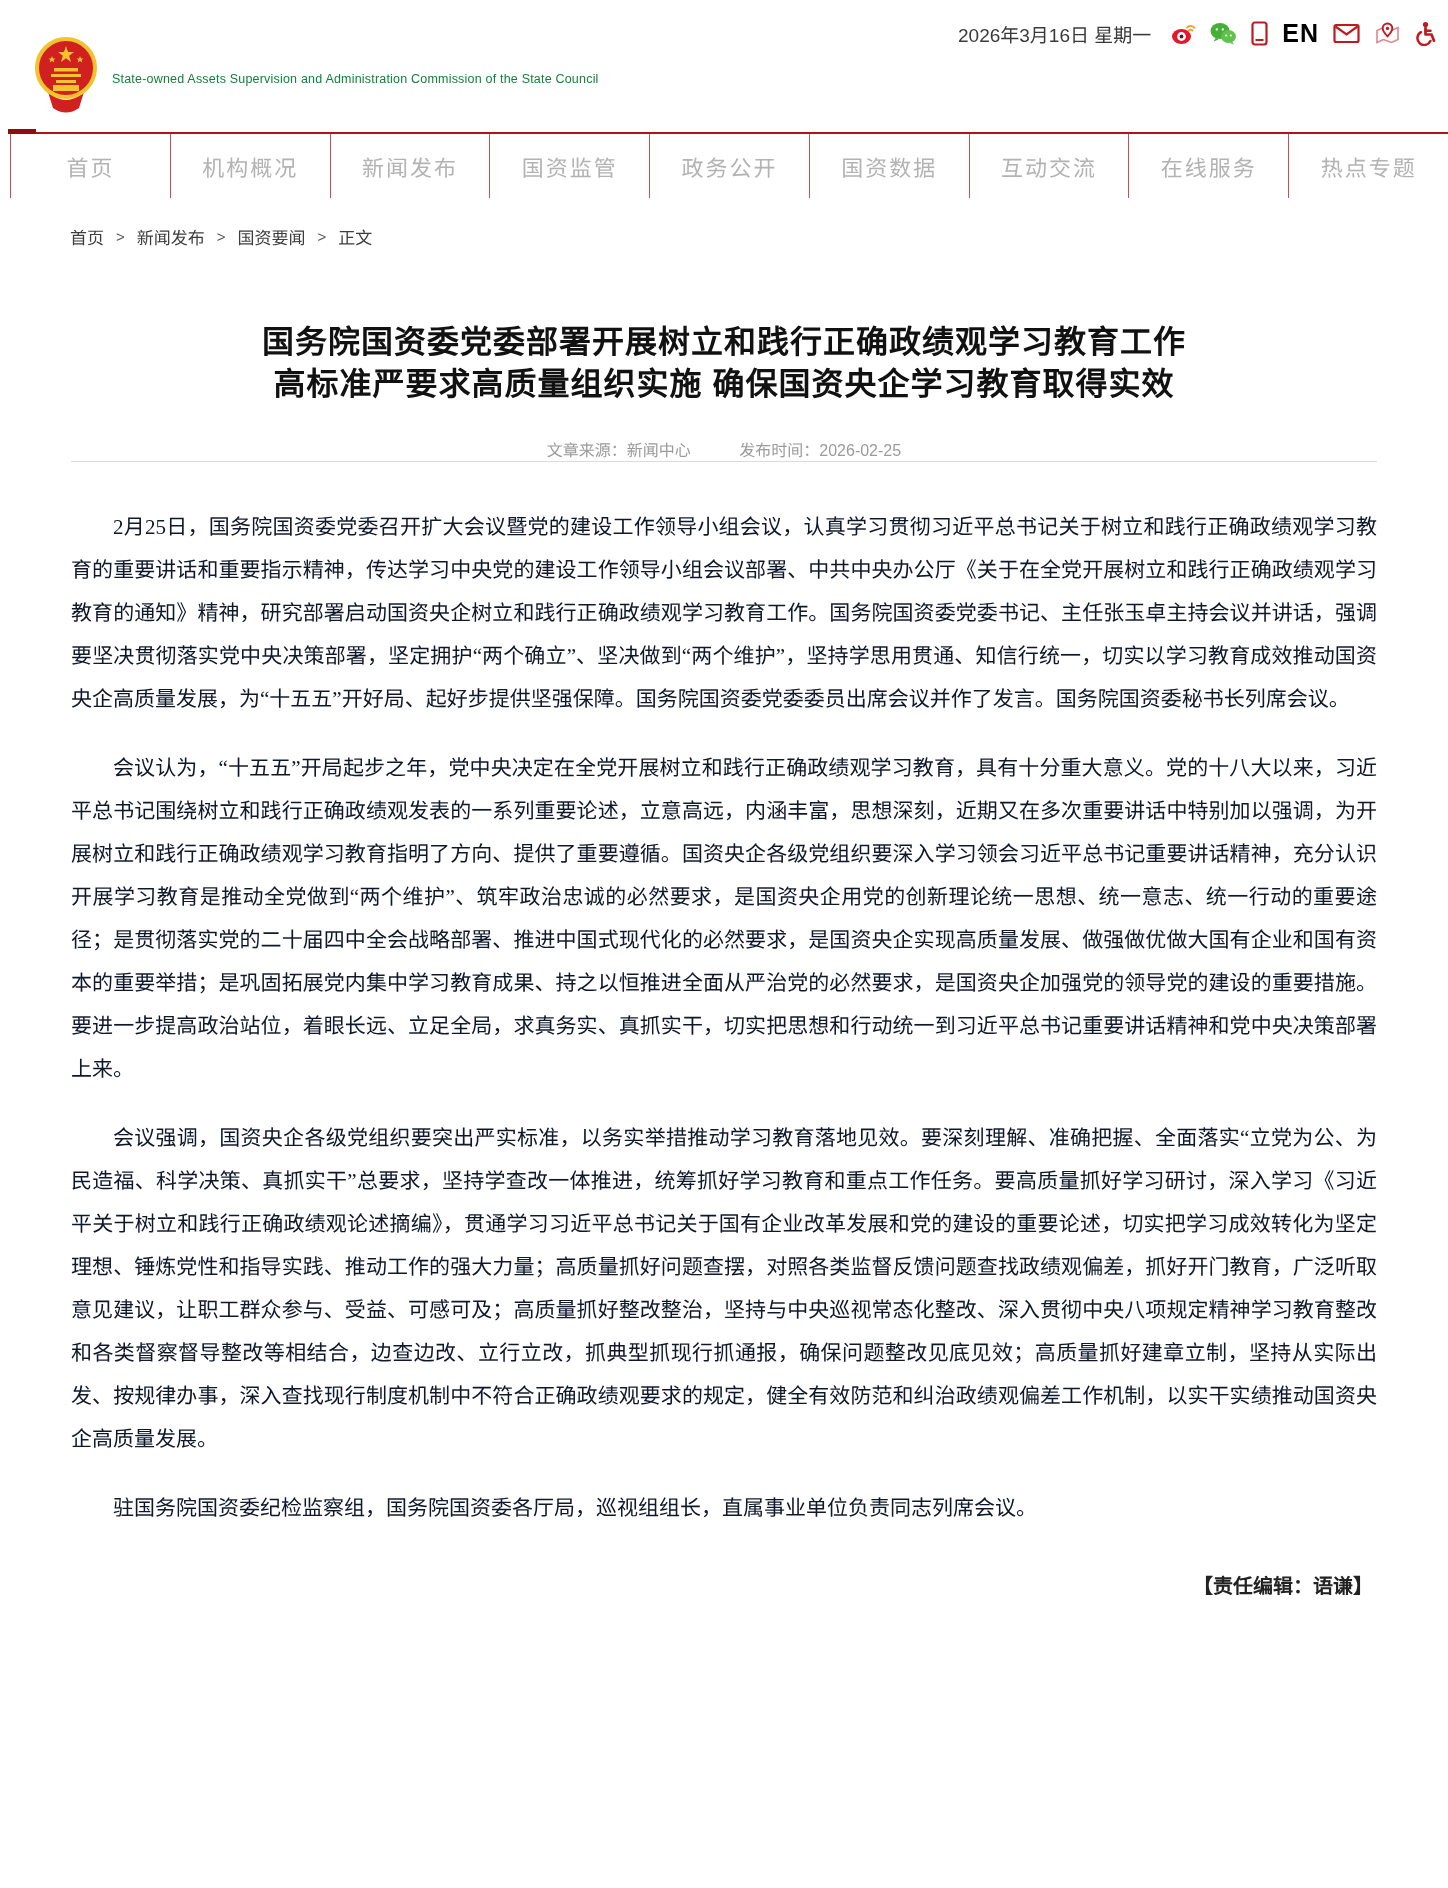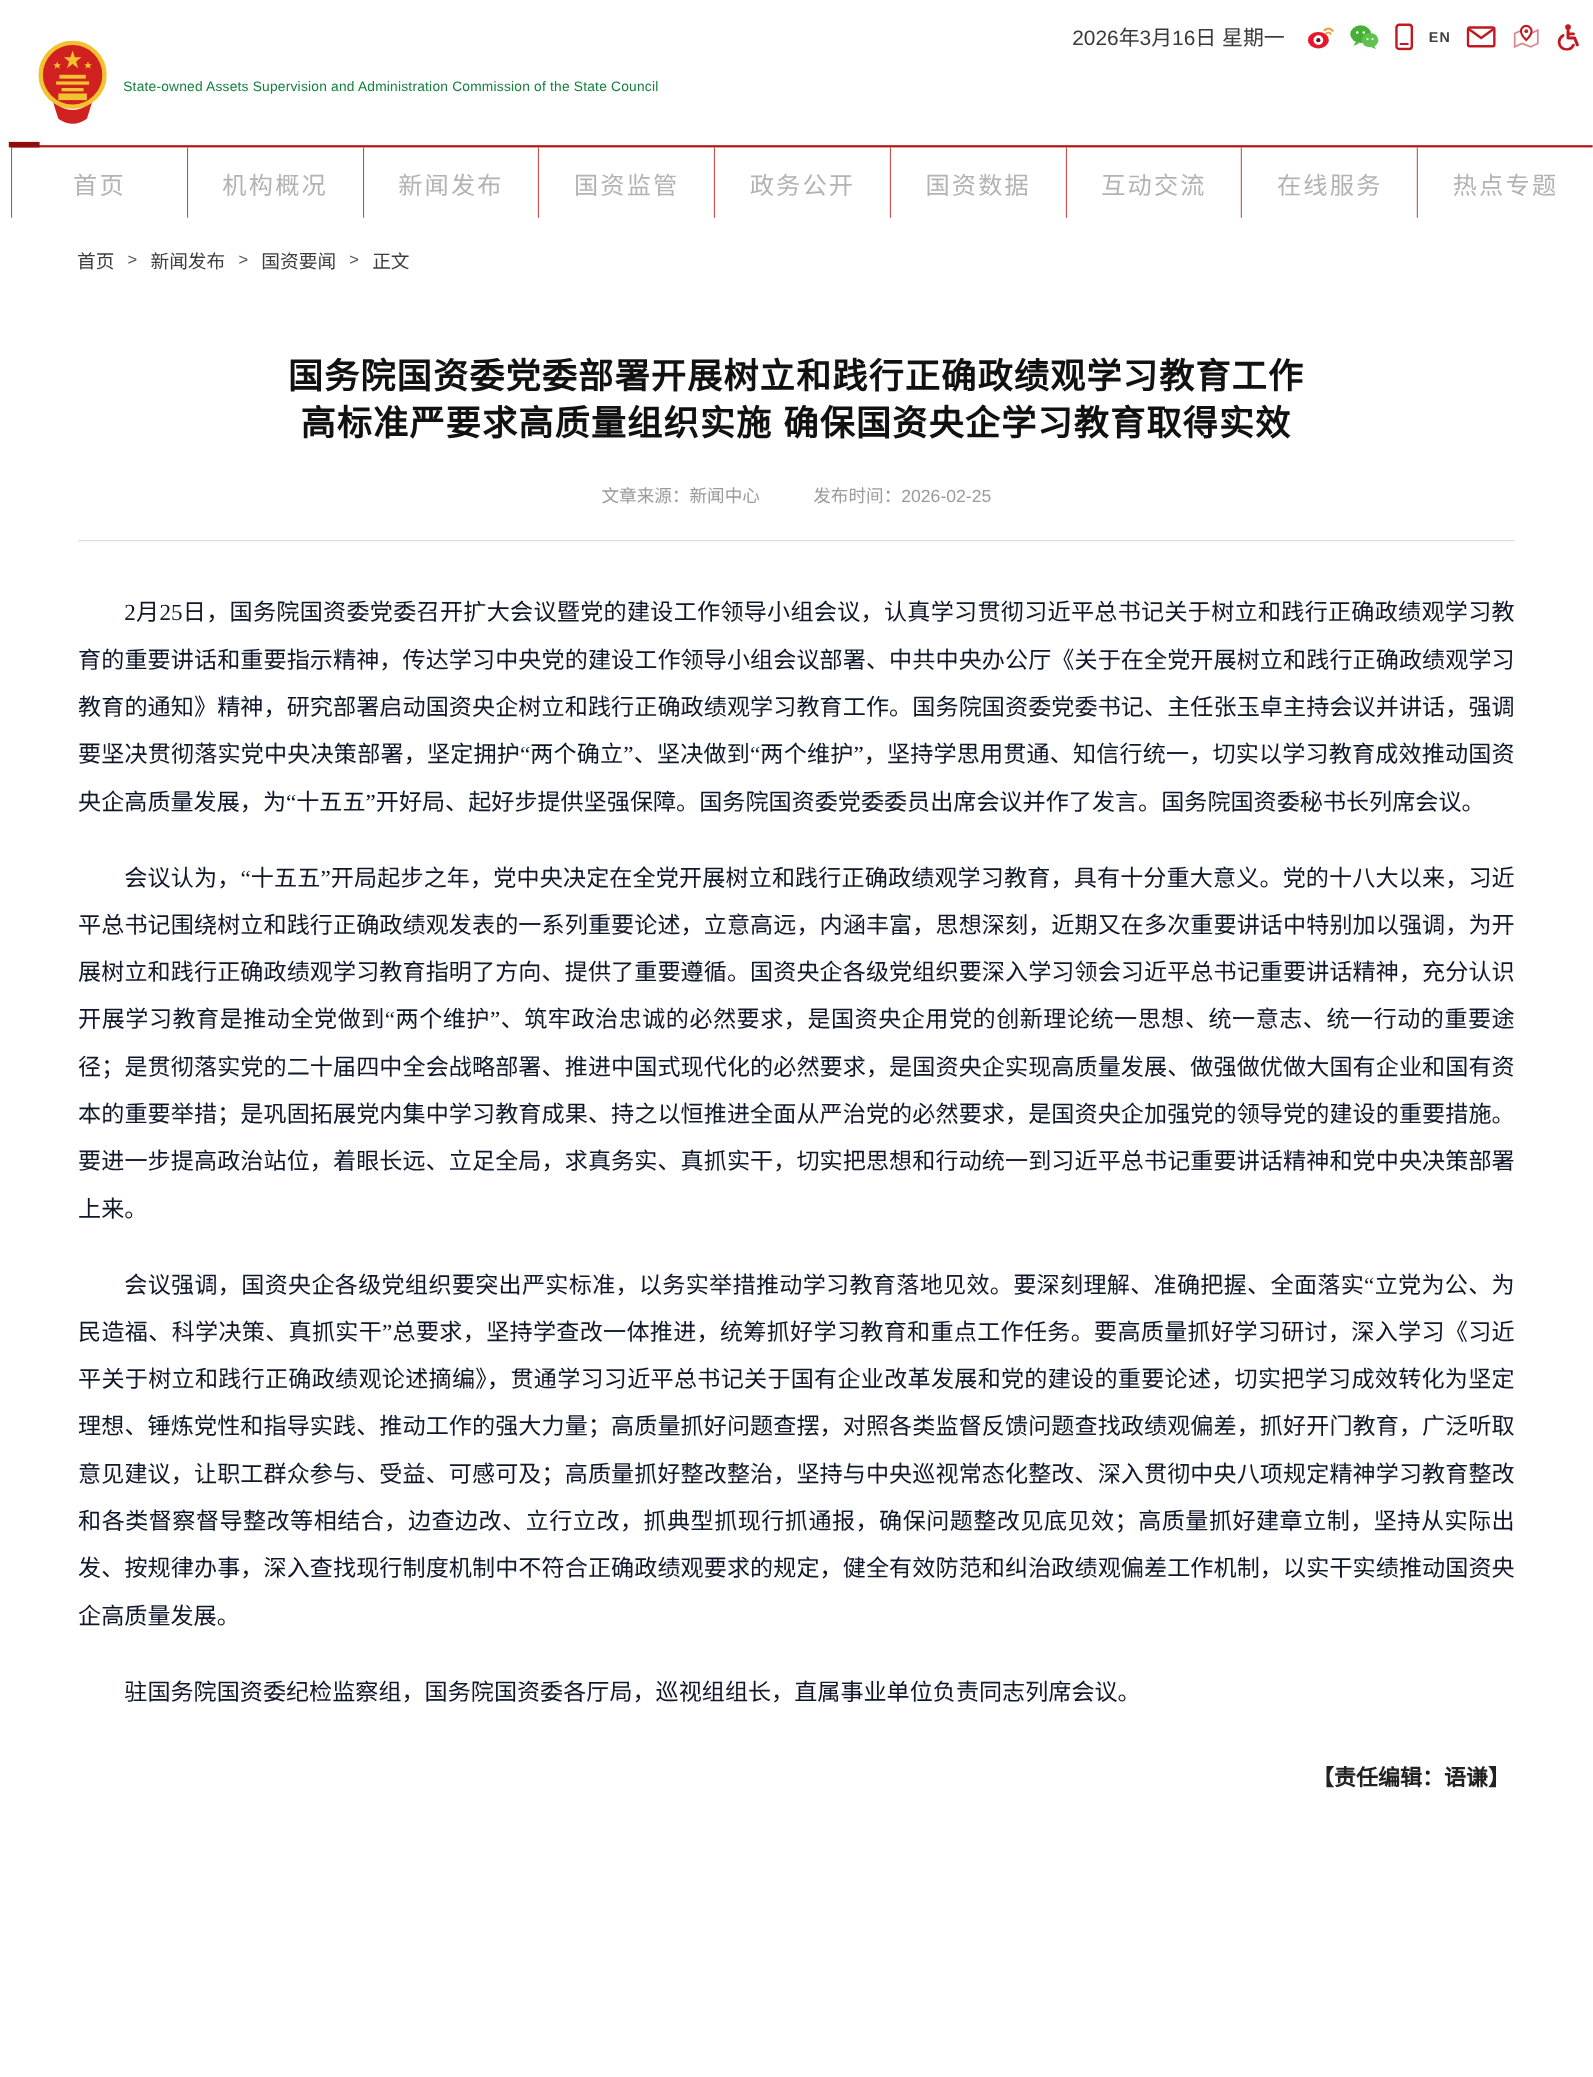--- a/index.html
+++ b/index.html
@@ -21,21 +21,21 @@
     font-family:"Liberation Sans","DejaVu Sans",sans-serif;
   }
   .site-subtitle{ font-size:12.5px; color:#15803d; margin-top:6px; letter-spacing:0.2px; }
   .header-right{
     position:absolute; right:10px; top:18px;
     display:flex; align-items:center; gap:14px; height:30px;
   }
   .header-date{ font-size:19px; color:#3a3a3a; margin-right:6px; white-space:nowrap; }
   .hicon{ display:inline-flex; align-items:center; justify-content:center; cursor:pointer; }
   .en-link{
-    font-size:13px; font-weight:bold; color:#404040;
+    font-size:25px; font-weight:bold; color:#000000;
     text-decoration:none; letter-spacing:1px; cursor:pointer;
   }
 
   
   .main-nav{
     margin-left:10px; width:1438px;
     display:flex;
     border-top:2px solid #b01414;
     position:relative;
     height:66px; background:#ffffff;
@@ -61,21 +61,21 @@
 
   
   .article{ width:1306px; margin:0 auto; padding-top:72px; }
   .article-title{
     text-align:center; font-size:32px; font-weight:bold; color:#111;
     line-height:42px; letter-spacing:1px;
     font-family:"Liberation Sans","DejaVu Sans",sans-serif;
   }
   .article-meta{
     text-align:center; font-size:16px; color:#9b9b9b;
-    margin-top:32px; padding-bottom:30px;
+    margin-top:32px; 
     border-bottom:1px solid #dcdcdc;
   }
   .article-meta .meta-item{ margin:0 22px; }
   .article-body{ padding-top:44px; }
   .article-body p{
     font-family:Liberation Serif, serif;
     font-size:21px; line-height:43px; color:#0f172a;
     text-align:justify; text-indent:2em; margin-bottom:26px;
   }
   .editor-line{

